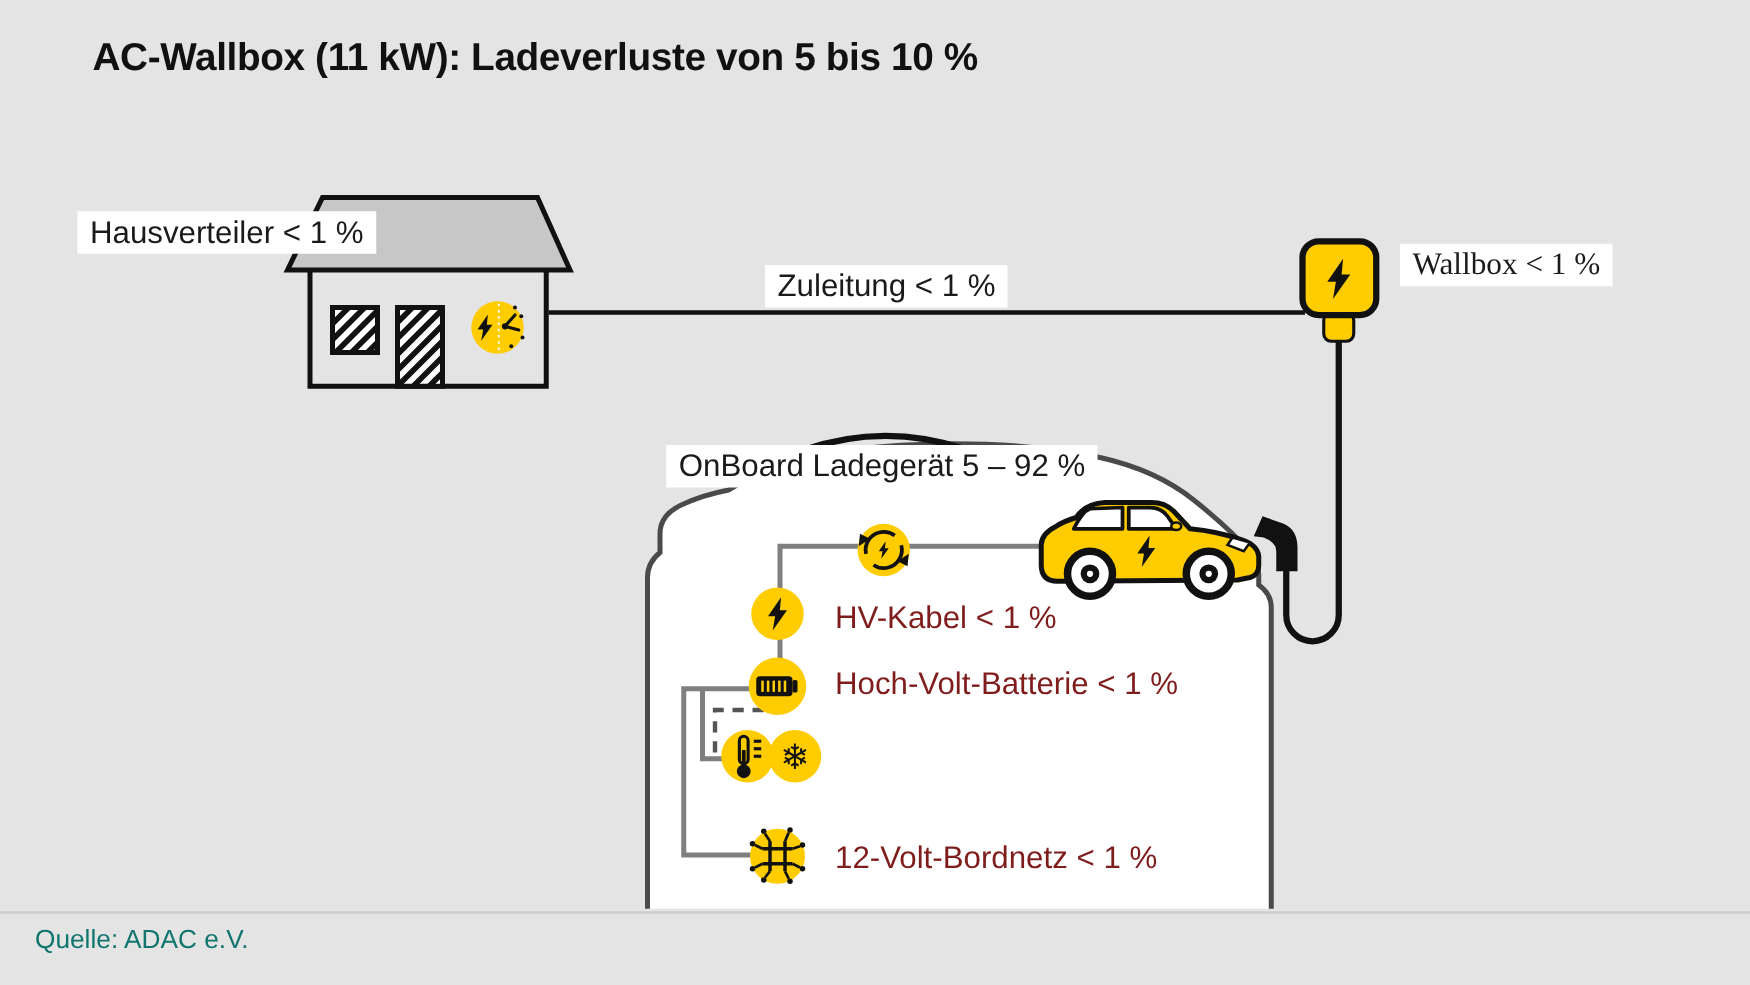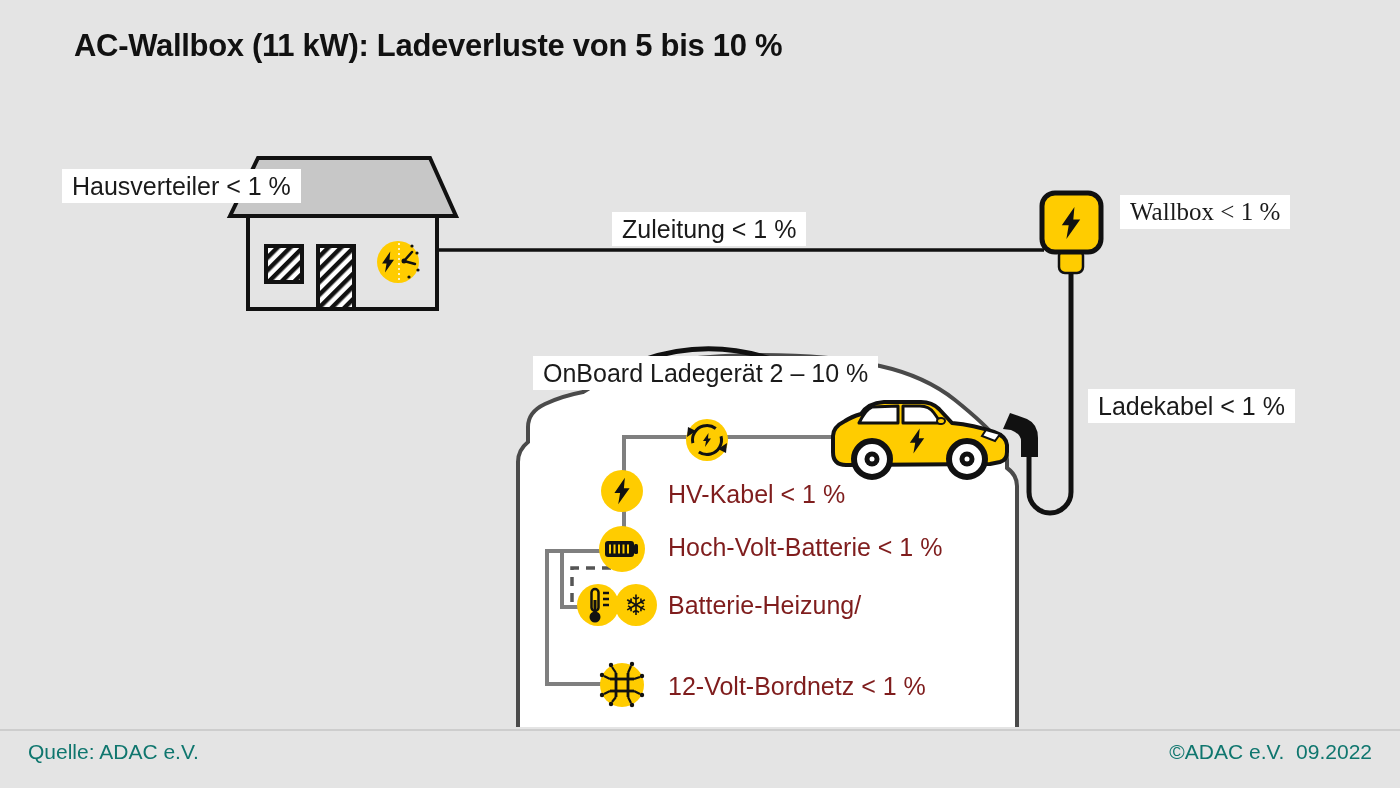--- a/index.html
+++ b/index.html
@@ -178,25 +178,22 @@
       <rect x="1042" y="193" width="59" height="59" rx="13" fill="#FFCC00" stroke="#111" stroke-width="5"></rect>
       <path transform="translate(1071,223) scale(1.15)" d="M3,-14 L-8,2 L-2,2 L-4,14 L8,-3 L2,-3 Z" fill="#111"></path>
     </g>
   </svg>
 
   <div class="title">AC-Wallbox (11 kW): Ladeverluste von 5 bis 10 %</div>
 
   <div class="lbl" style="left:62px;  top:169px;text-align:right;">Hausverteiler &lt; 1 %</div>
   <div class="lbl" style="left:612px; top:196px;margin-top:16px;">Zuleitung &lt; 1 %</div>
   <div class="lbl" style="left:1120px;top:195px;font-family:Liberation Serif, serif;">Wallbox &lt; 1 %</div>
-  <div class="lbl" style="left:1088px;top:389px;">Ladekabel &lt; 1 %</div>
-  <div class="lbl" style="left:533px; top:356px;">OnBoard Ladegerät 2 – 10 %</div>
+  <div class="lbl" style="left:533px; top:356px;">OnBoard Ladegerät 5 – 92 %</div>
 
   <div class="row" style="left:668px; top:477px;">HV-Kabel &lt; 1 %</div>
   <div class="row" style="left:668px; top:530px;">Hoch-Volt-Batterie &lt; 1 %</div>
-  <div class="row" style="left:668px; top:588px;">Batterie-Heizung/</div>
   <div class="row" style="left:668px; top:669px;">12-Volt-Bordnetz &lt; 1 %</div>
 
   <div class="footer-divider"></div>
   <div class="footer-text src">Quelle: ADAC e.V.</div>
-  <div class="footer-text cpy">©ADAC e.V.  09.2022</div>
 
 </div>
 
 </body></html>

